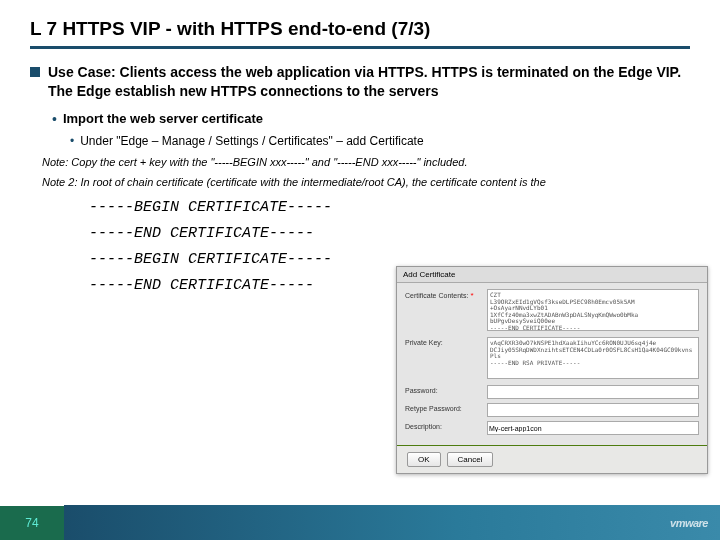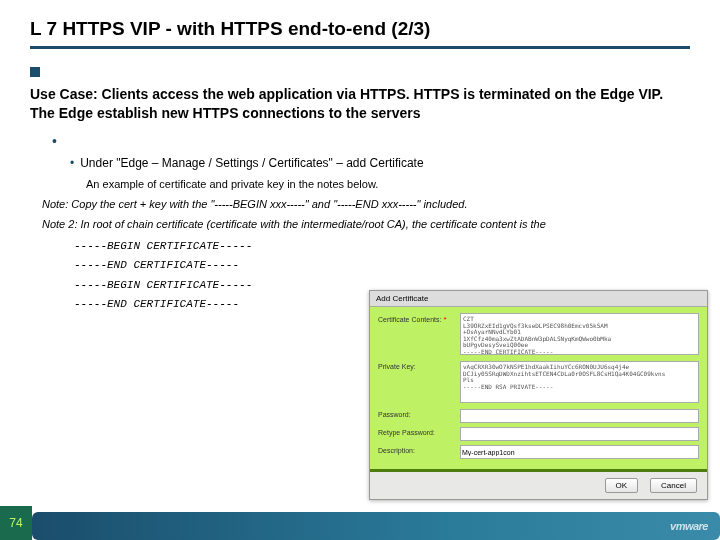--- a/index.html
+++ b/index.html
@@ -1,66 +1,66 @@
 <!DOCTYPE html>
 <html><head>
 <meta charset="utf-8">
 <style>
   * { box-sizing: border-box; margin: 0; padding: 0; }
   body { width: 720px; height: 540px; font-family: Arial, sans-serif; background: #fff; position: relative; overflow: hidden; }
   .slide { padding: 18px 30px 0 30px; }
   .title { font-size: 19px; font-weight: bold; color: #000; padding-bottom: 6px; border-bottom: 3px solid #1a4d6b; }
   .content { padding-top: 14px; }
-  .bullet-sq { display: flex; gap: 8px; margin-bottom: 10px; flex-direction: column; }
+  .bullet-sq { display: flex; gap: 8px; margin-bottom: 10px; }
   .sq { width: 10px; height: 10px; background: #1a4d6b; flex-shrink: 0; margin-top: 4px; }
   .usecase { font-size: 14px; font-weight: bold; line-height: 1.35; }
   .sub1 { display: flex; gap: 6px; margin-left: 22px; margin-bottom: 6px; }
   .dot1 { color: #1a4d6b; font-size: 14px; line-height: 1.2; }
   .sub1-text { font-size: 13px; font-weight: bold; }
   .sub2 { display: flex; gap: 6px; margin-left: 40px; margin-bottom: 8px; }
   .dot2 { color: #1a4d6b; font-size: 12px; }
   .sub2-text { font-size: 12px; }
   .notes { margin-left: 56px; font-size: 11px; margin-bottom: 8px; font-style: normal; }
   .notes.italic { font-style: italic; margin-left: 12px; }
-  .cert-block { margin-left: 44px; font-family: "Courier New", monospace; font-size: 11px; font-style: italic; line-height: 1.6; }
+  .cert-block { margin-left: 59px; font-family: "Courier New", monospace; font-size: 15px; font-style: italic; line-height: 1.6; }
   .cert-block div { margin-bottom: 2px; }
-  .dialog { position: absolute; right: 12px; top: 290px; width: 339px; background: #bef264; border: 1px solid #999; font-size: 8px; box-shadow: 0 1px 4px rgba(0,0,0,.3); }
+  .dialog { position: absolute; right: 12px; top: 266px; width: 312px; background: #e5e5e5; border: 1px solid #999; font-size: 8px; box-shadow: 0 1px 4px rgba(0,0,0,.3); }
   .dialog-title { background: #ddd; padding: 3px 6px; font-size: 8px; border-bottom: 1px solid #aaa; }
   .dialog-body { padding: 6px 8px; }
   .drow { display: flex; align-items: flex-start; margin-bottom: 4px; }
   .dlabel { width: 82px; font-size: 7px; color: #333; padding-top: 2px; }
   .dstar { color: red; margin-left: 2px; font-size: 8px; }
   .dfield { flex: 1; }
   .dtextarea { width: 100%; border: 1px solid #aaa; background: #fff; font-size: 6px; padding: 2px; height: 42px; overflow: hidden; resize: none; font-family: monospace; line-height: 1.1; color: #555; }
   .dinput { width: 100%; border: 1px solid #aaa; background: #fff; height: 14px; font-size: 7px; padding: 0 1px; }
-  .dialog-btns { display: flex; justify-content: flex-end; gap: 12px; padding: 6px 10px; border-top: 3px solid #4d7c0f; background: #e8e8e6; }
+  .dialog-btns { display: flex; justify-content: flex-start; gap: 6px; padding: 6px 10px; border-top: 1px solid #4d7c0f; background: #e8e8e6; }
   .dbtn { font-size: 8px; padding: 2px 10px; border: 1px solid #999; background: linear-gradient(#fff,#e6e6e6); border-radius: 2px; cursor: pointer; }
   .footer { position: absolute; left: 0; bottom: 0; width: 100%; height: 34px; display: flex; align-items: flex-end; }
-  .pgbox { width: 32px; height: 34px; background: #1a6b4d; color: #bef264; display: flex; align-items: center; justify-content: center; font-size: 12px; }
-  .fbar { flex: 1; height: 28px; background: linear-gradient(90deg, #1a4d6b 0%, #2a7a9a 60%, #3a8aaa 100%); display: flex; align-items: center; justify-content: flex-end; padding-right: 12px; border-radius: 6px; }
+  .pgbox { width: 64px; height: 34px; background: #1a6b4d; color: #5eead4; display: flex; align-items: center; justify-content: center; font-size: 12px; }
+  .fbar { flex: 1; height: 35px; background: linear-gradient(90deg, #1a4d6b 0%, #2a7a9a 60%, #3a8aaa 100%); display: flex; align-items: center; justify-content: flex-end; padding-right: 12px; }
   .vmlogo { color: rgba(255,255,255,.75); font-size: 11px; font-weight: bold; font-style: italic; letter-spacing: -0.5px; }
 </style>
 </head>
 <body>
 
 <div class="slide">
-  <div class="title">L 7 HTTPS VIP - with HTTPS end-to-end (2/3)</div>
+  <div class="title">L 7 HTTPS VIP - with HTTPS end-to-end (7/3)</div>
   <div class="content">
     <div class="bullet-sq">
       <div class="sq"></div>
       <div class="usecase">Use Case: Clients access the web application via HTTPS. HTTPS is terminated on the Edge VIP. The Edge establish new HTTPS connections to the servers</div>
     </div>
     <div class="sub1">
       <div class="dot1">•</div>
+      <div class="sub1-text">Import the web server certificate</div>
     </div>
     <div class="sub2">
       <div class="dot2">•</div>
       <div class="sub2-text">Under "Edge – Manage /  Settings / Certificates" – add Certificate</div>
     </div>
-    <div class="notes">An example of certificate and private key in the notes below.</div>
     <div class="notes italic">Note: Copy the cert + key with the "-----BEGIN xxx-----" and "-----END xxx-----" included.</div>
     <div class="notes italic">Note 2: In root of chain certificate (certificate with the intermediate/root CA), the certificate content is the</div>
     <div class="cert-block">
       <div>-----BEGIN CERTIFICATE-----</div>
       <div>-----END CERTIFICATE-----</div>
       <div>-----BEGIN CERTIFICATE-----</div>
       <div>-----END CERTIFICATE-----</div>
     </div>
   </div>
 </div>

